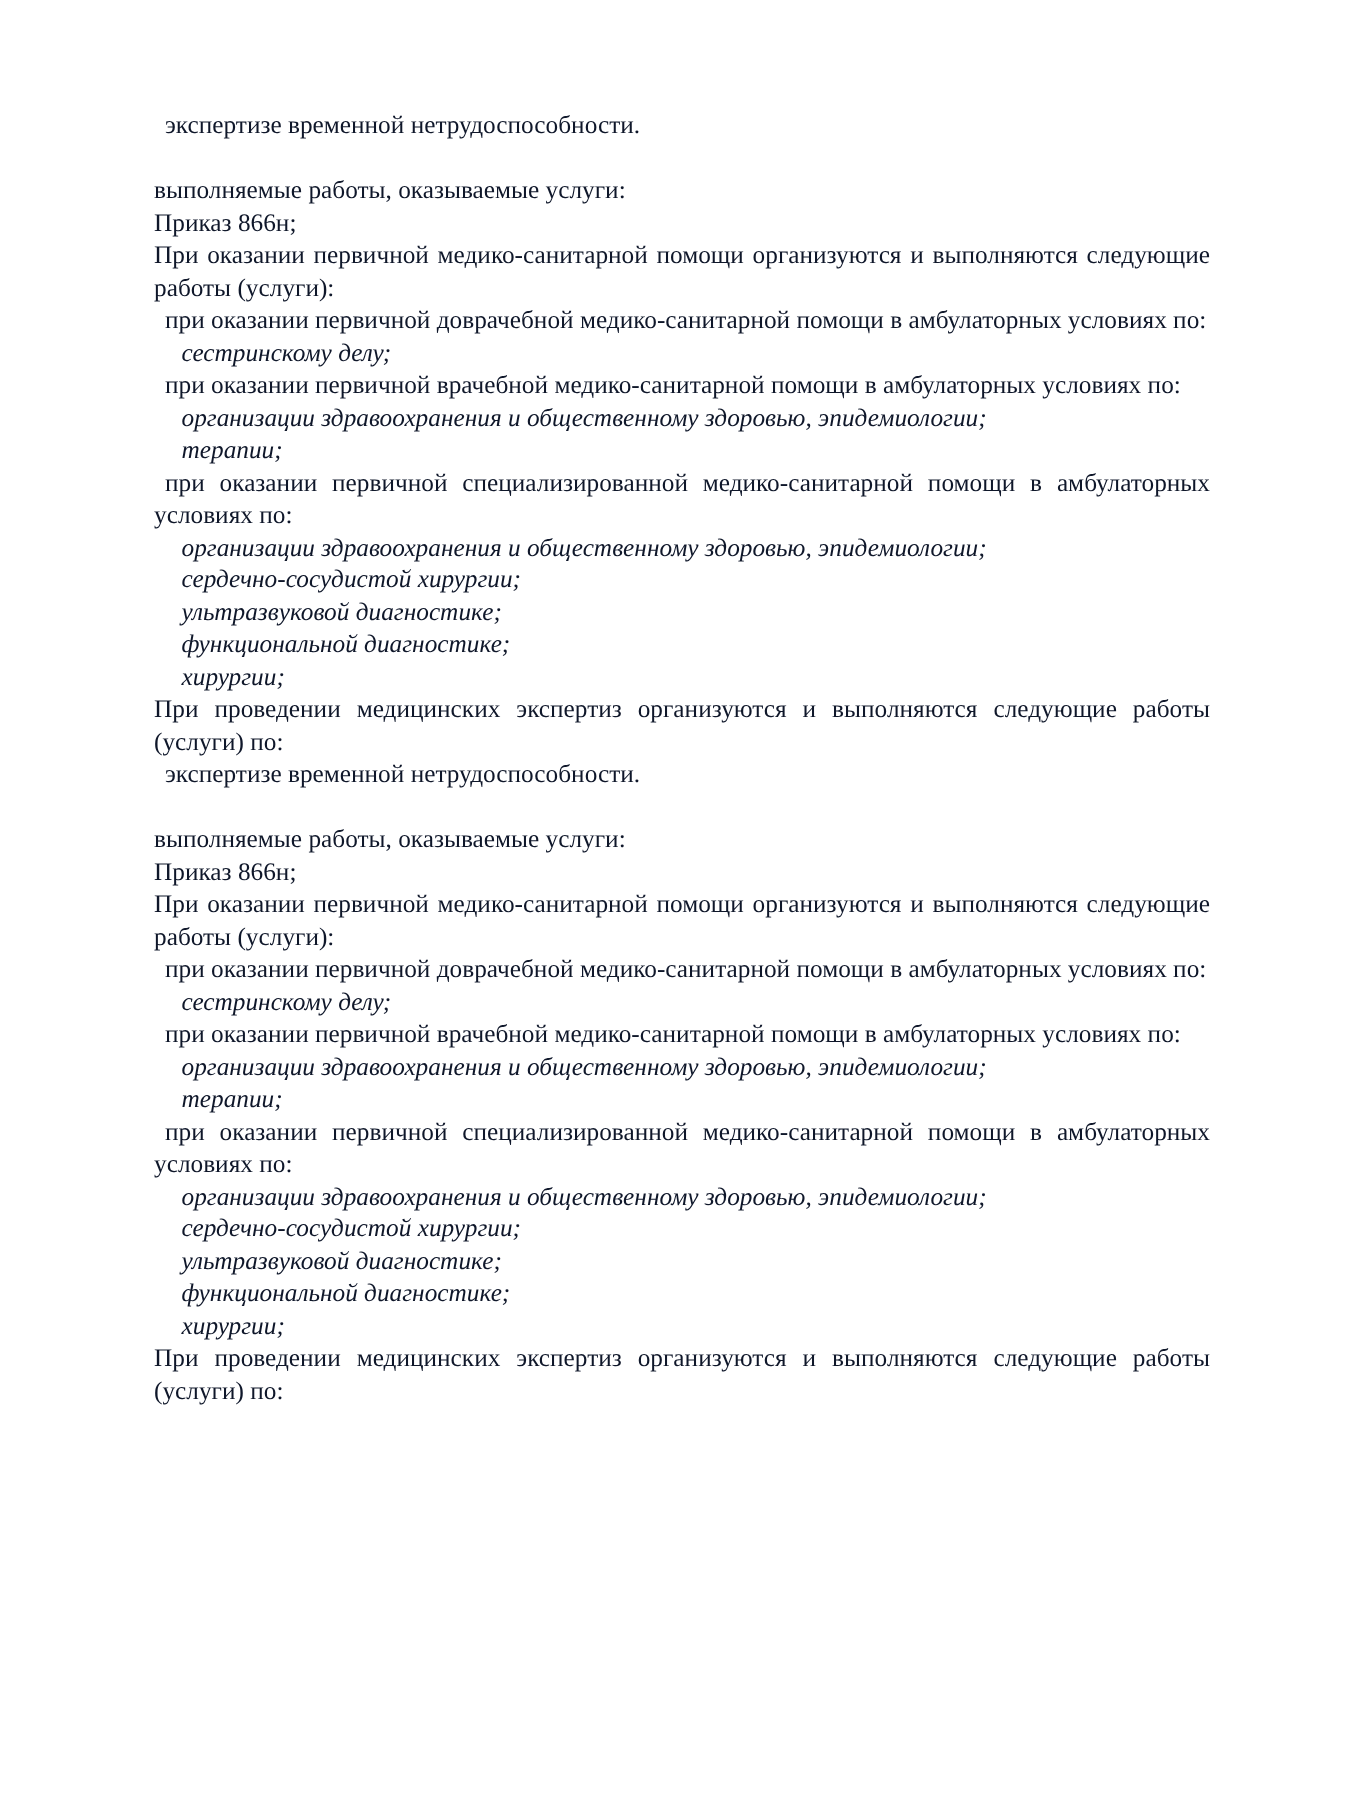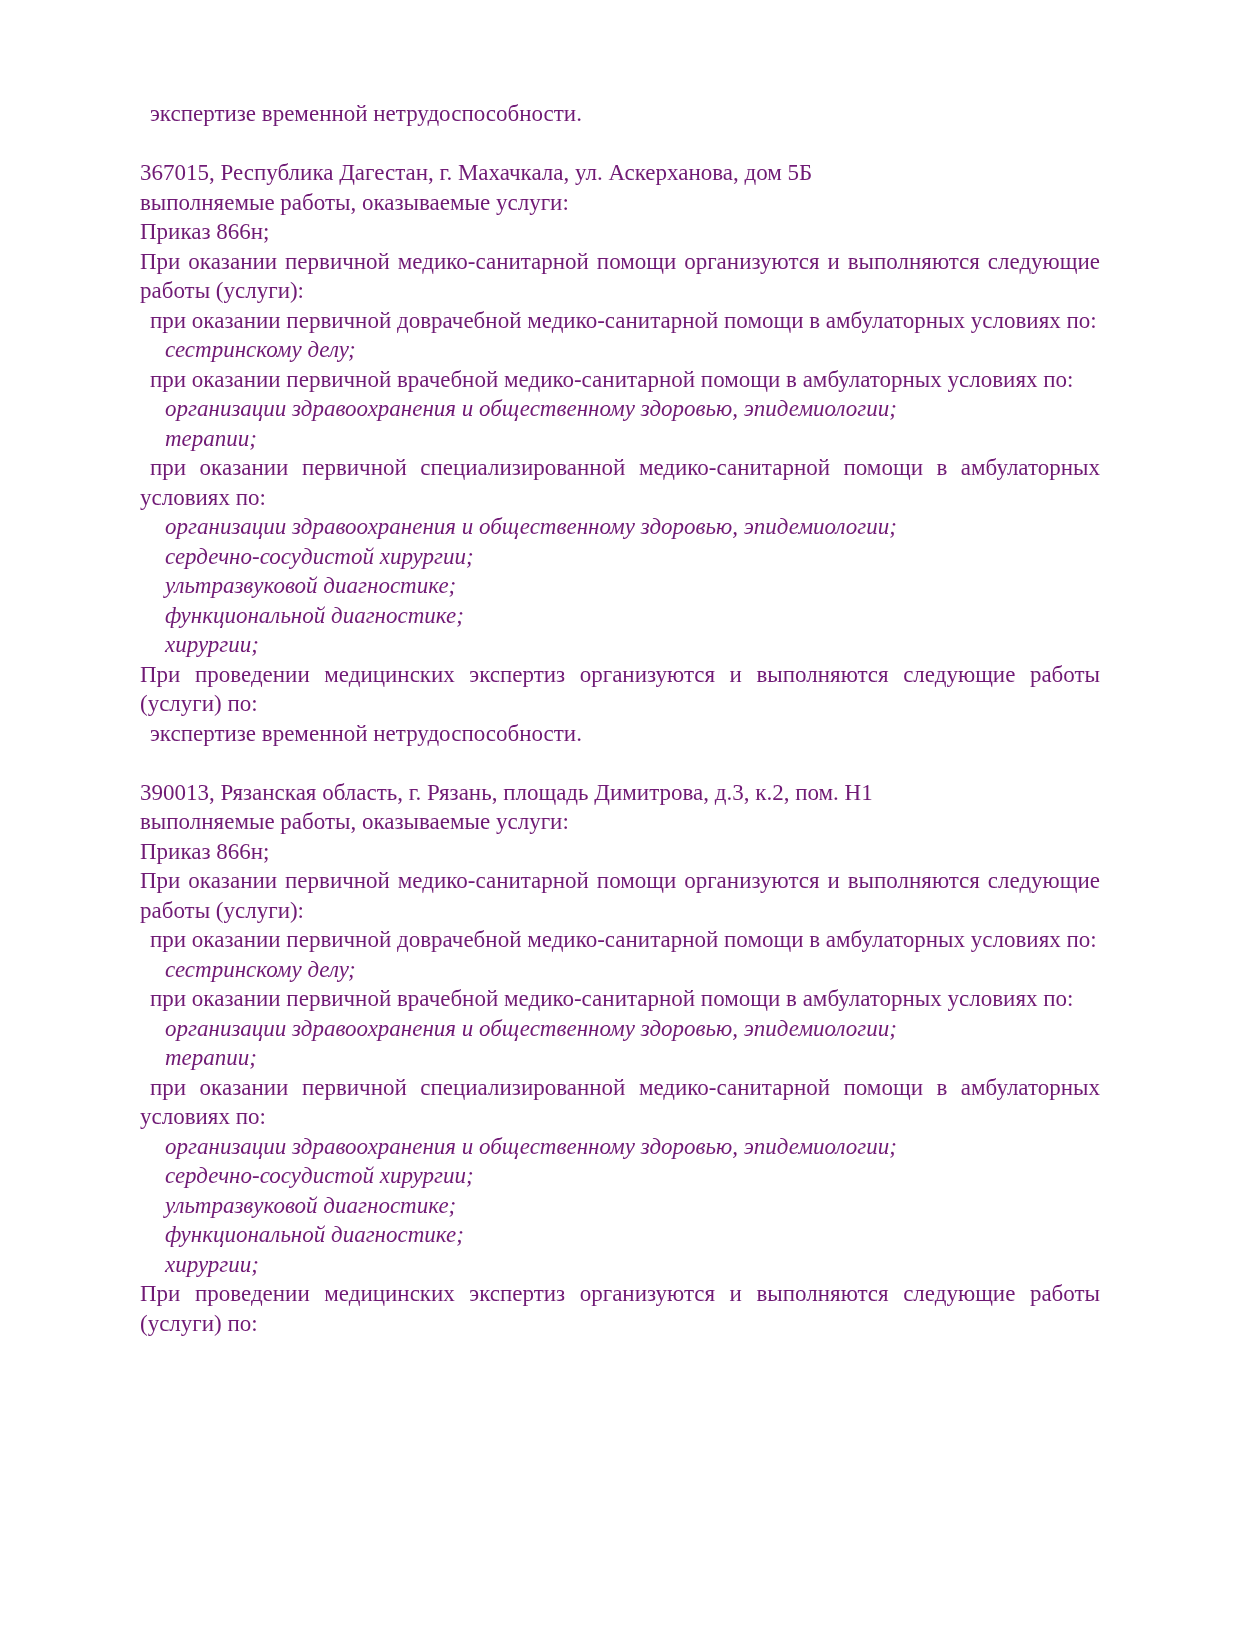--- a/index.html
+++ b/index.html
@@ -6,21 +6,21 @@
     margin: 0;
     padding: 0;
     background: #ffffff;
   }
   .page {
     position: relative;
     width: 1240px;
     height: 1650px;
     margin: 0 auto;
     background: #ffffff;
-    color: #701a75;
+    color: #0f172a;
     font-family: "Liberation Serif", "DejaVu Serif", serif;
     font-size: 23px;
     line-height: 29.5px;
     box-sizing: border-box;
     padding: 99px 140px 0 140px;
     overflow: hidden;
   }
   .doc-body {
     width: 960px;
   }
@@ -34,39 +34,37 @@
   .ind2 { text-indent: 25px; font-style: italic; }
   .gap  { height: 29.5px; }
 </style>
 </head>
 <body>
 
 <div class="page">
   <div class="doc-body">
       <div class="line ind1">экспертизе временной нетрудоспособности.</div>
       <div class="gap"></div>
-      <div class="line ind0">367015, Республика Дагестан, г. Махачкала, ул. Аскерханова, дом 5Б</div>
       <div class="line ind0">выполняемые работы, оказываемые услуги:</div>
       <div class="line ind0">Приказ 866н;</div>
       <div class="line ind0">При оказании первичной медико-санитарной помощи организуются и выполняются следующие работы (услуги):</div>
       <div class="line ind1">при оказании первичной доврачебной медико-санитарной помощи в амбулаторных условиях по:</div>
       <div class="line ind2">сестринскому делу;</div>
       <div class="line ind1">при оказании первичной врачебной медико-санитарной помощи в амбулаторных условиях по:</div>
       <div class="line ind2">организации здравоохранения и общественному здоровью, эпидемиологии;</div>
       <div class="line ind2">терапии;</div>
       <div class="line ind1">при оказании первичной специализированной медико-санитарной помощи в амбулаторных условиях по:</div>
       <div class="line ind2">организации здравоохранения и общественному здоровью, эпидемиологии;</div>
       <div class="line ind2">сердечно-сосудистой хирургии;</div>
       <div class="line ind2">ультразвуковой диагностике;</div>
       <div class="line ind2">функциональной диагностике;</div>
       <div class="line ind2">хирургии;</div>
       <div class="line ind0">При проведении медицинских экспертиз организуются и выполняются следующие работы (услуги) по:</div>
       <div class="line ind1">экспертизе временной нетрудоспособности.</div>
       <div class="gap"></div>
-      <div class="line ind0">390013, Рязанская область, г. Рязань, площадь Димитрова, д.3, к.2, пом. Н1</div>
       <div class="line ind0">выполняемые работы, оказываемые услуги:</div>
       <div class="line ind0">Приказ 866н;</div>
       <div class="line ind0">При оказании первичной медико-санитарной помощи организуются и выполняются следующие работы (услуги):</div>
       <div class="line ind1">при оказании первичной доврачебной медико-санитарной помощи в амбулаторных условиях по:</div>
       <div class="line ind2">сестринскому делу;</div>
       <div class="line ind1">при оказании первичной врачебной медико-санитарной помощи в амбулаторных условиях по:</div>
       <div class="line ind2">организации здравоохранения и общественному здоровью, эпидемиологии;</div>
       <div class="line ind2">терапии;</div>
       <div class="line ind1">при оказании первичной специализированной медико-санитарной помощи в амбулаторных условиях по:</div>
       <div class="line ind2">организации здравоохранения и общественному здоровью, эпидемиологии;</div>

